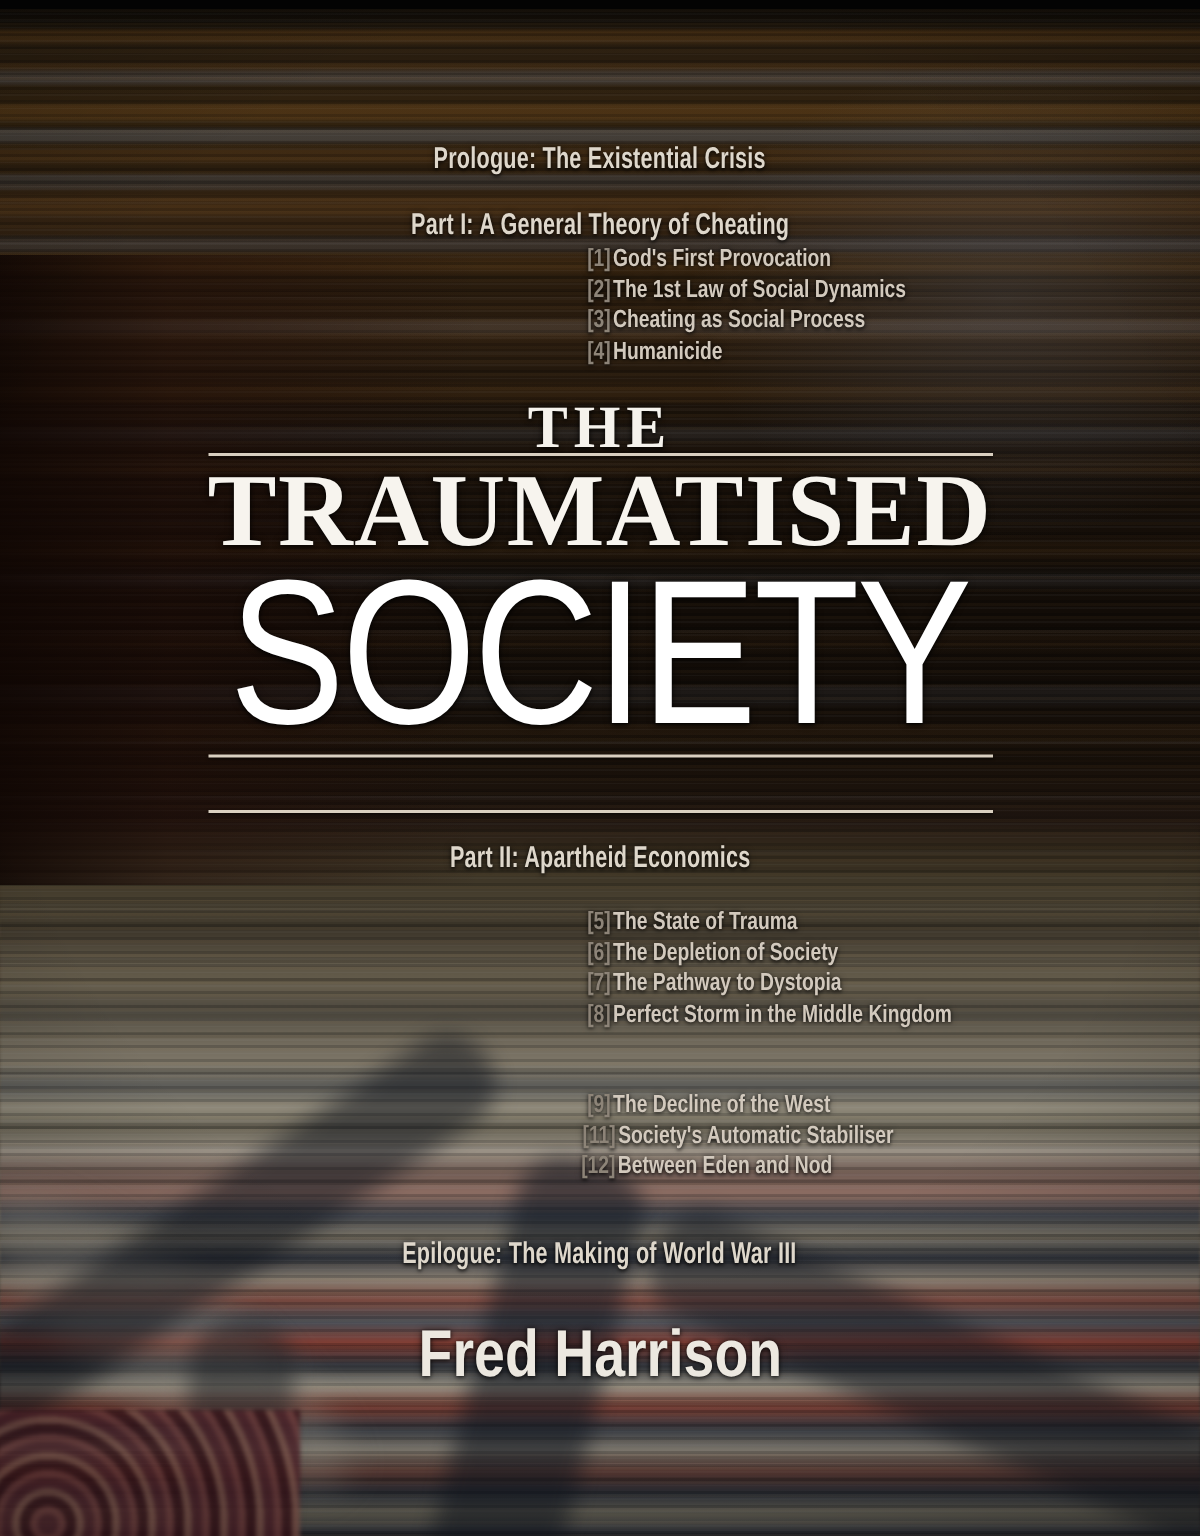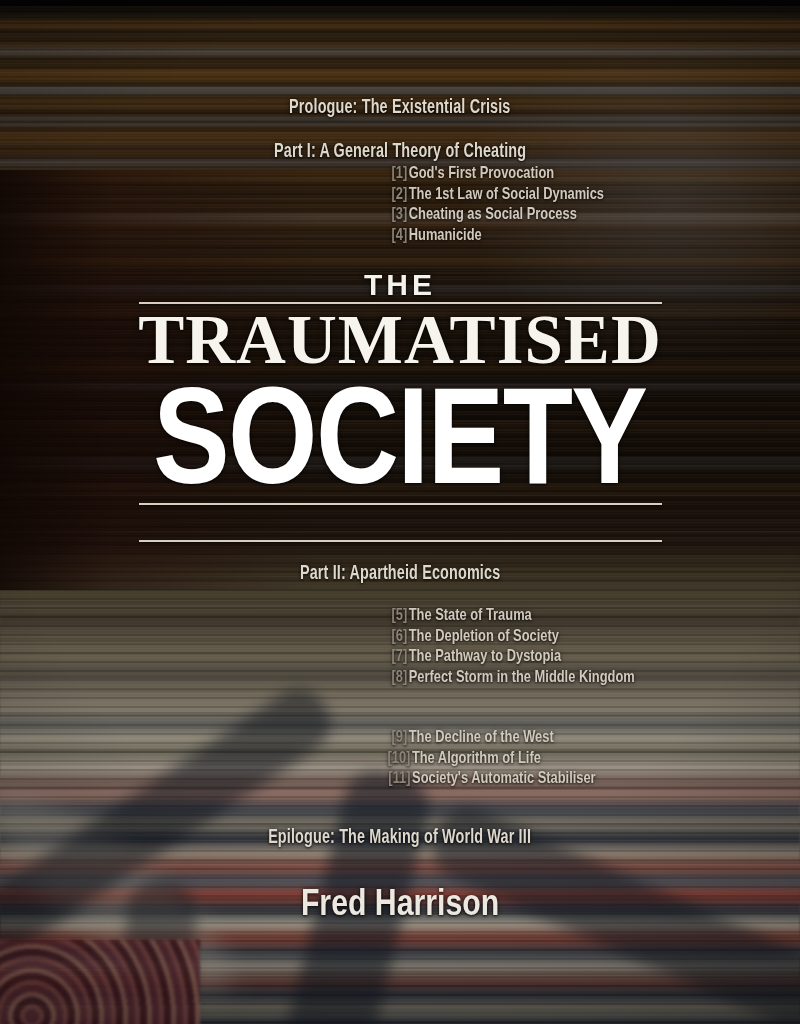--- a/index.html
+++ b/index.html
@@ -117,31 +117,31 @@
   
   .txt{left:0;right:0;text-align:center;white-space:nowrap;
        text-shadow:0 1px 3px rgba(0,0,0,.75), 0 0 6px rgba(0,0,0,.45);}
   .cond{position:static;display:inline-block;transform:scaleX(var(--sx,.75));transform-origin:50% 50%;}
   .toc-head{font-weight:bold;font-size:20px;line-height:20px;color:#ded7cb;letter-spacing:.2px;}
   .toc-head .cond{--sx:.72;}
   .chapters{font-weight:bold;font-size:16.5px;line-height:20.5px;color:#d2c9bd;}
   .chapters .cond{--sx:.78;}
   .chapters div{position:static;}
   .chapters .num{position:static;color:#8d8478;padding-right:2px;}
-  .t-the{font-family:Liberation Sans, sans-serif;font-weight:bold;font-size:30px;line-height:34px;
+  .t-the{font-family:Liberation Serif, serif;font-weight:bold;font-size:40px;line-height:34px;
          letter-spacing:4px;color:#f5f2ec;}
   .t-word1{font-family:"Liberation Serif",serif;font-weight:bold;font-size:69px;line-height:69px;
          letter-spacing:1px;color:#f7f4ee;}
-  .t-word2{font-weight:bold;font-size:137px;line-height:137px;color:#ffffff;}
+  .t-word2{font-weight:normal;font-size:137px;line-height:137px;color:#ffffff;}
   .t-word2 .cond{--sx:.84;letter-spacing:-2px;}
   .rule{left:139px;width:523px;height:2px;background:#d9cfc0;
         box-shadow:0 1px 2px rgba(0,0,0,.6);}
   .subtitle{font-weight:bold;font-size:27px;line-height:27px;color:#e9e4db;}
   .subtitle .cond{--sx:.74;}
-  .author{font-weight:bold;font-size:36px;line-height:35px;color:#ece8e0;}
+  .author{font-weight:bold;font-size:44px;line-height:35px;color:#ece8e0;}
   .author .cond{--sx:.84;}
 </style>
 </head>
 <body>
 
 <div class="cover">
 
   <div class="bg-base"></div>
   <div class="bg-rust-bands"></div>
   <div class="bg-slate-bands"></div>
@@ -191,22 +191,22 @@
   </div>
   <div class="txt chapters" style="top:604px">
     <div><span class="cond"><span class="num">[5]</span> <span>The State of Trauma</span></span></div>
     <div><span class="cond"><span class="num">[6]</span> <span>The Depletion of Society</span></span></div>
     <div><span class="cond"><span class="num">[7]</span> <span>The Pathway to Dystopia</span></span></div>
     <div><span class="cond"><span class="num">[8]</span> <span>Perfect Storm in the Middle Kingdom</span></span></div>
   </div>
 
   <div class="txt chapters" style="top:726px">
     <div><span class="cond"><span class="num">[9]</span> <span>The Decline of the West</span></span></div>
-    <div><span class="cond"><span class="num">[10]</span> <span>The Algorithm of Life</span></span></div>
     <div><span class="cond"><span class="num">[11]</span> <span>Society's Automatic Stabiliser</span></span></div>
+    <div><span class="cond"><span class="num">[12]</span> <span>Between Eden and Nod</span></span></div>
   </div>
 
   <div class="txt toc-head" style="top:826px">
     <span class="cond">Epilogue: The Making of World War III</span>
   </div>
 
   <div class="txt author" style="top:885px">
     <span class="cond">Fred Harrison</span>
   </div>
 

